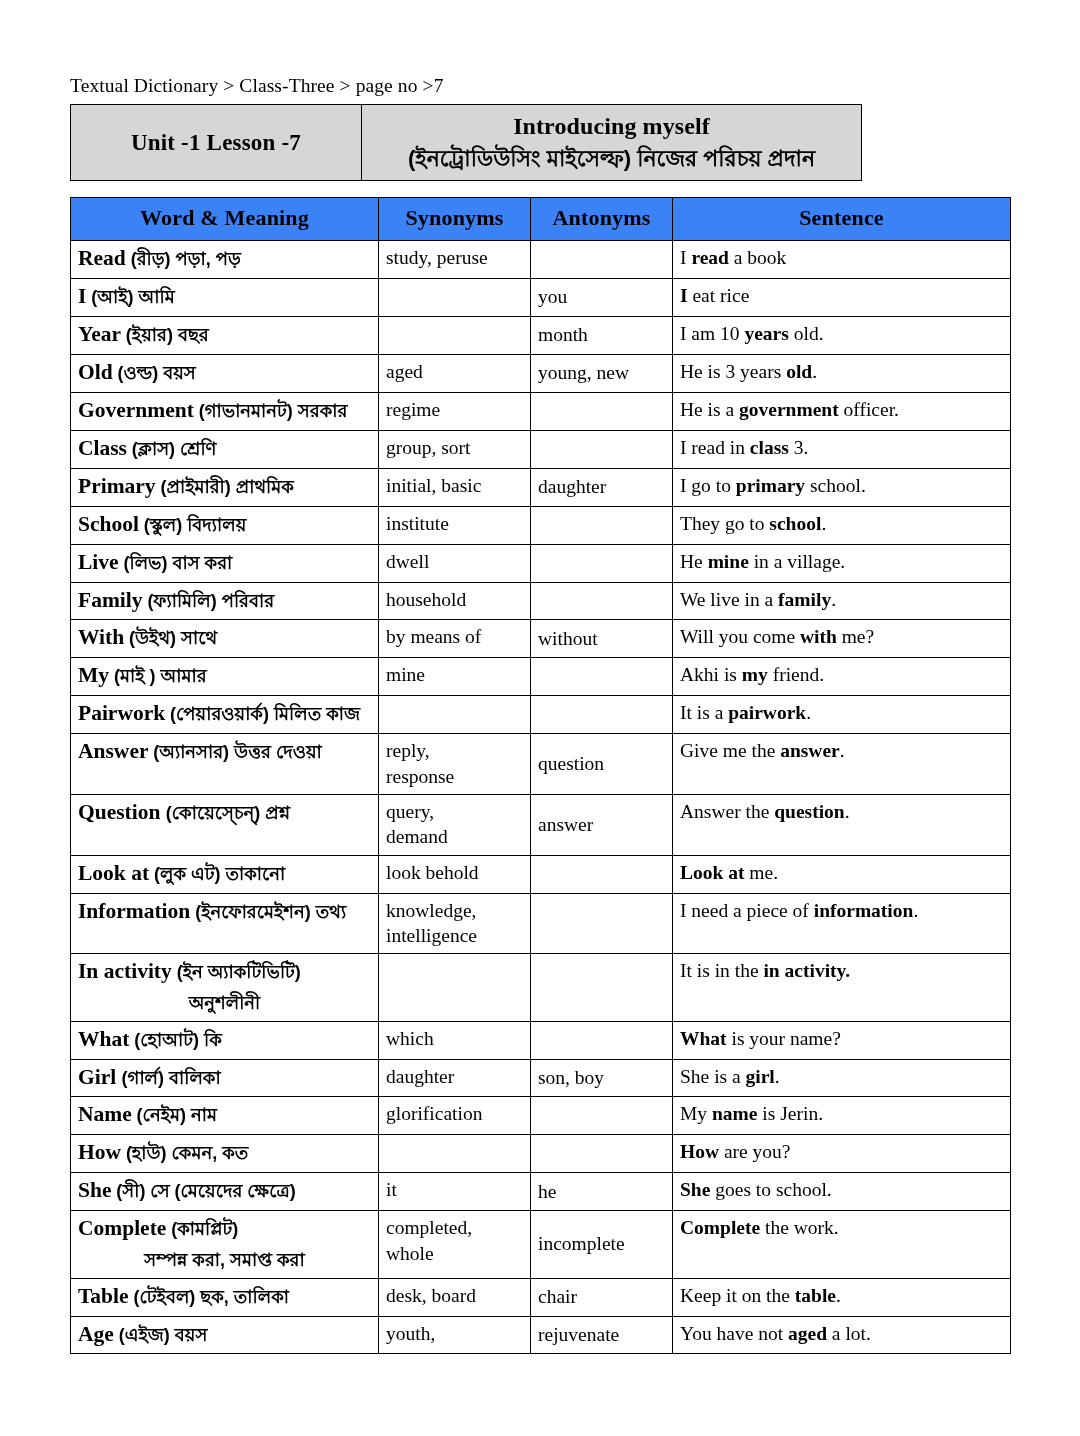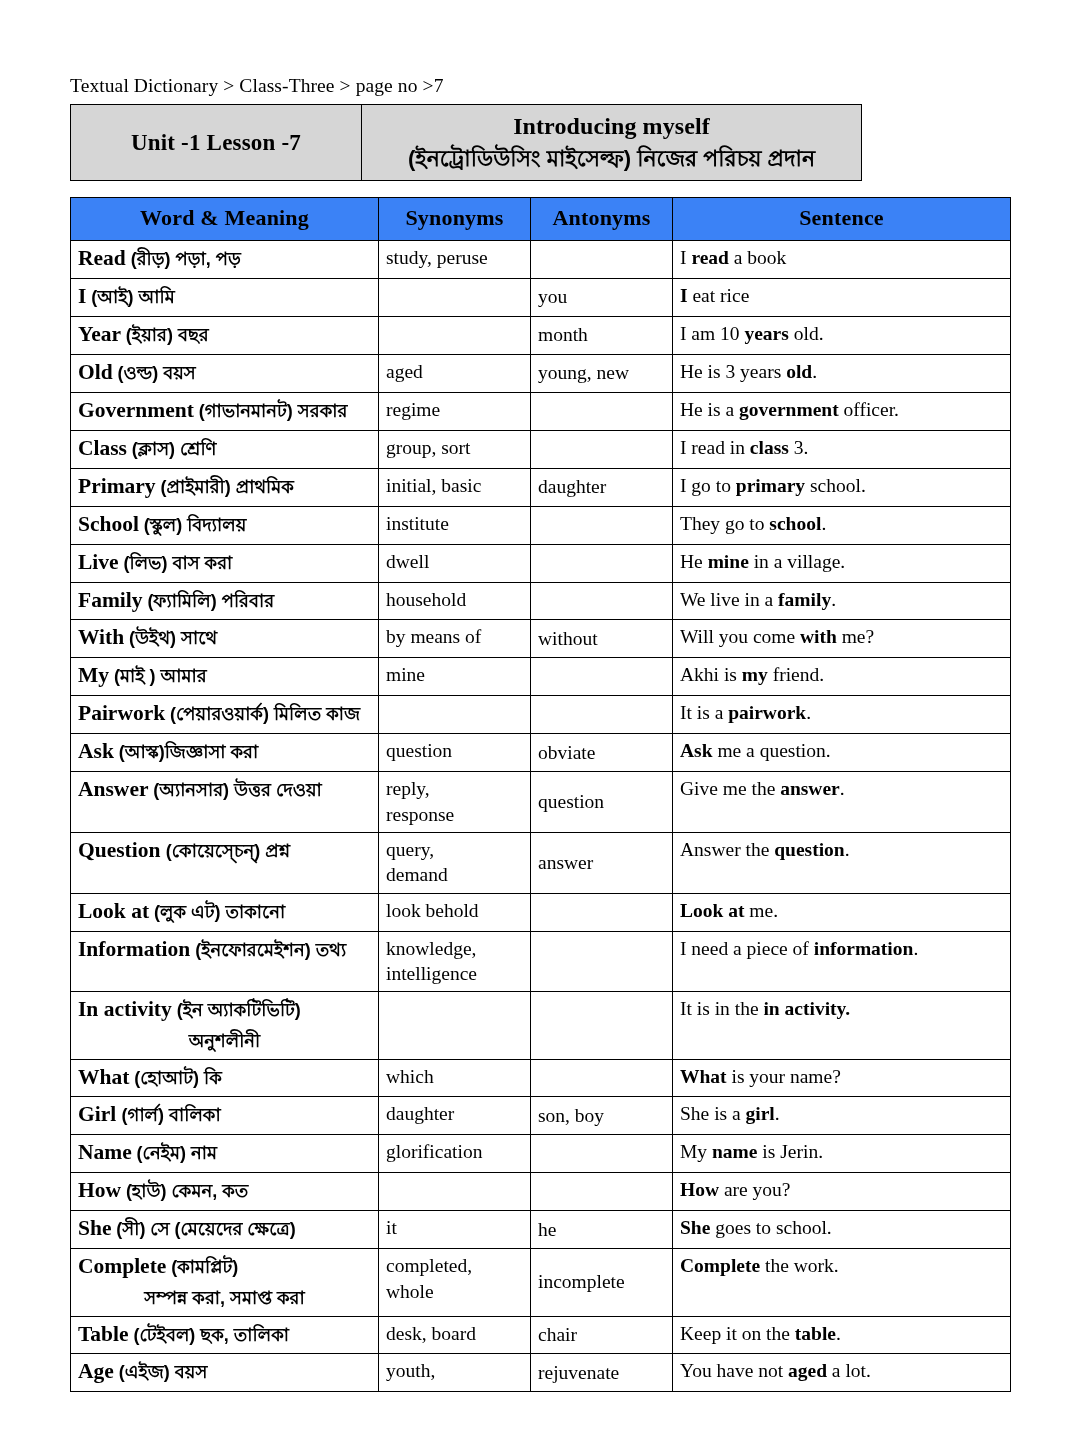--- a/index.html
+++ b/index.html
@@ -243,28 +243,20 @@
         </tr>
         <tr>
           <td class="c-word"><span class="hw">Pairwork</span> <span class="bn">(পেয়ারওয়ার্ক) মিলিত কাজ</span></td>
           <td class="c-syn">
             <span class="sl"></span>
           </td>
           <td class="c-ant"></td>
           <td class="c-sen"><span>It is a </span><b>pairwork</b><span>.</span></td>
         </tr>
         <tr>
-          <td class="c-word"><span class="hw">Ask</span> <span class="bn">(আস্ক)জিজ্ঞাসা করা</span></td>
-          <td class="c-syn">
-            <span class="sl">question</span>
-          </td>
-          <td class="c-ant">obviate</td>
-          <td class="c-sen"><b>Ask</b><span> me a question.</span></td>
-        </tr>
-        <tr>
           <td class="c-word"><span class="hw">Answer</span> <span class="bn">(অ্যানসার) উত্তর দেওয়া</span></td>
           <td class="c-syn">
             <span class="sl">reply,</span>
             <span class="sl">response</span>
           </td>
           <td class="c-ant">question</td>
           <td class="c-sen"><span>Give me the </span><b>answer</b><span>.</span></td>
         </tr>
         <tr>
           <td class="c-word"><span class="hw">Question </span> <span class="bn">(কোয়েস্চেন্) প্রশ্ন</span></td>

